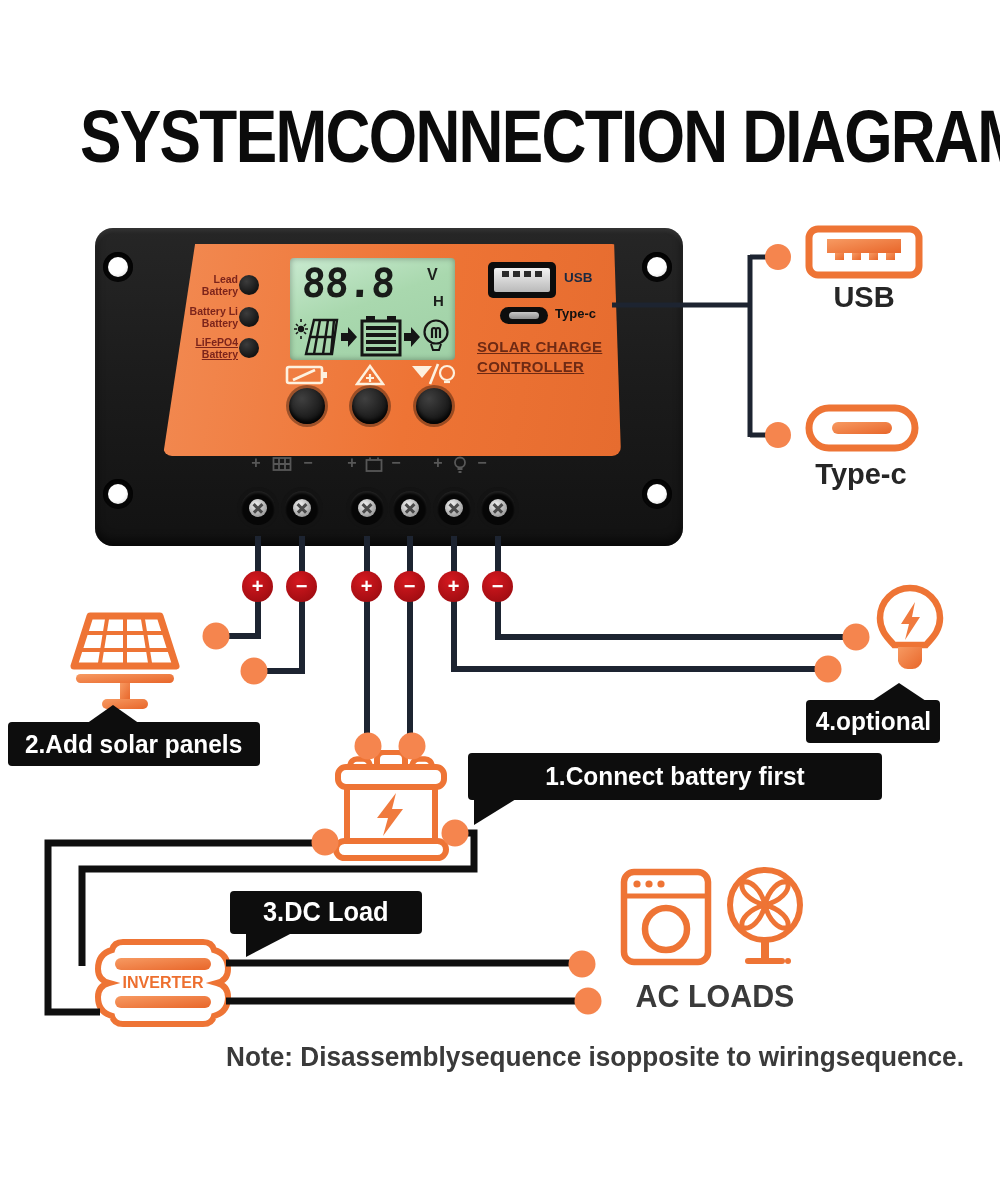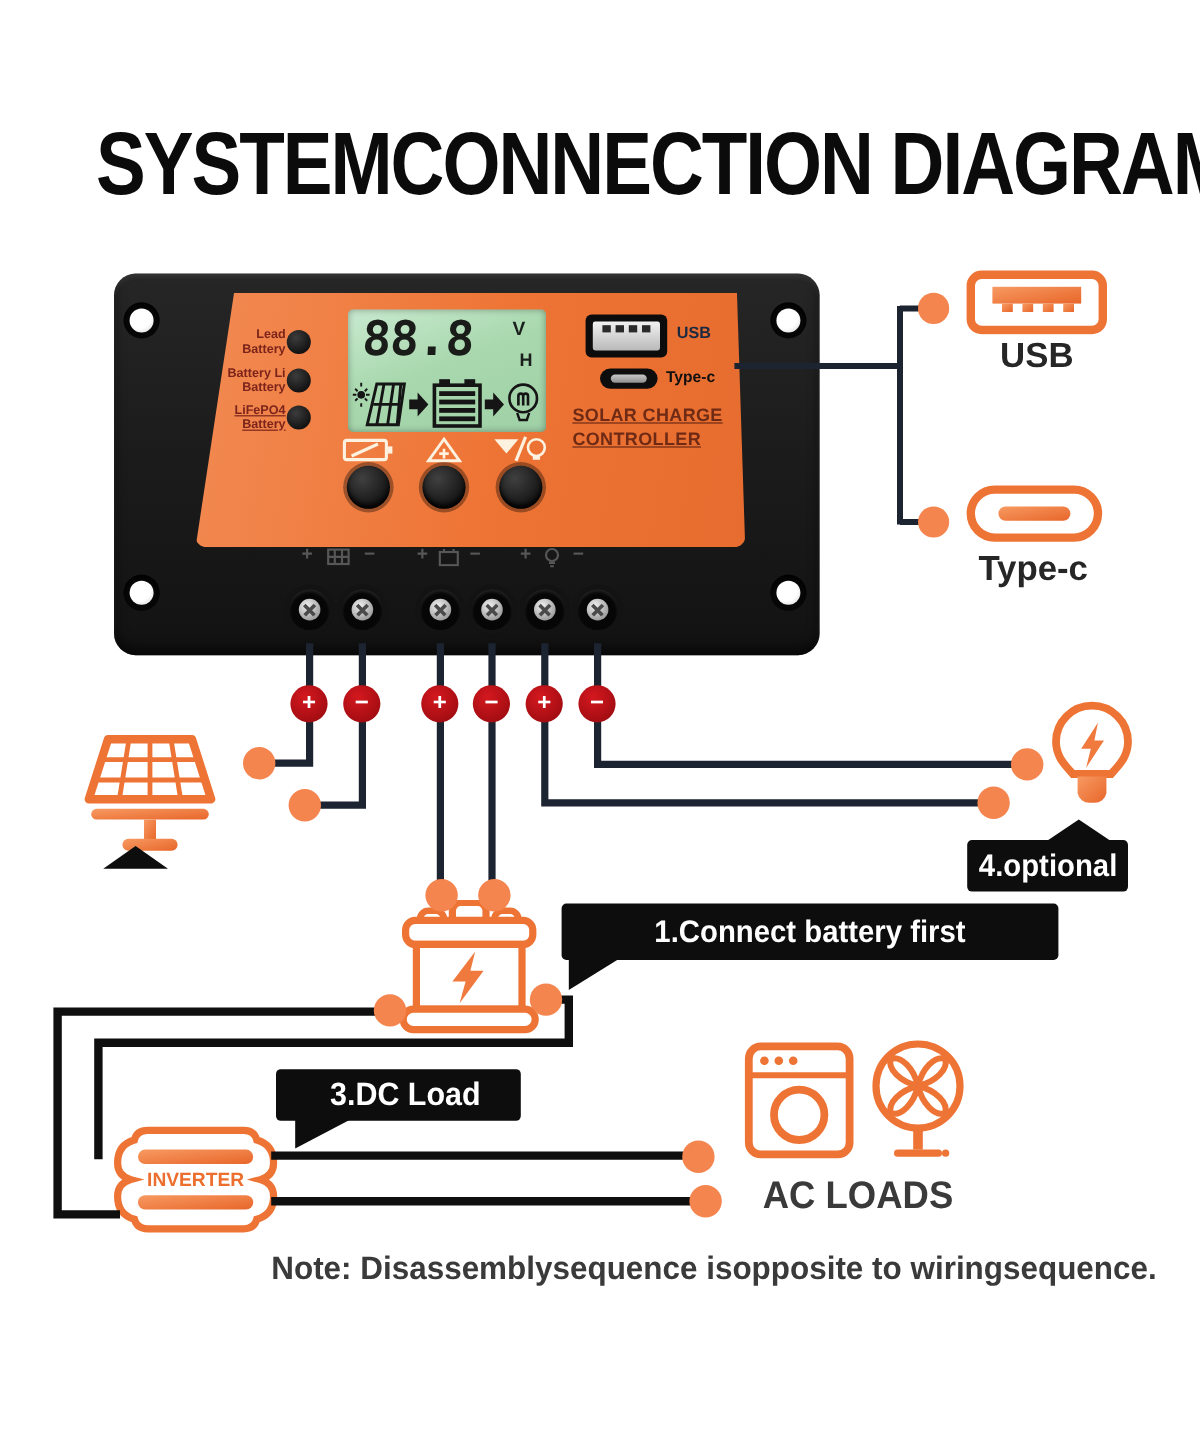--- a/index.html
+++ b/index.html
@@ -353,31 +353,34 @@
       <path d="M45,41 C53,54 53,69 45,73 C37,69 37,54 45,41 Z"></path>
       <path d="M45,41 C32,49 17,49 13,41 C17,33 32,33 45,41 Z"></path>
     </g>
     <rect x="41" y="76" width="8" height="18" fill="#ee7435"></rect>
     <rect x="25" y="94" width="40" height="6" rx="3" fill="#ee7435"></rect>
     <circle cx="68" cy="97" r="3" fill="#ee7435"></circle>
   </svg>
   <div class="abs ac-label">AC LOADS</div>
 
   <div class="abs bump" style="left:86px;top:705px;"></div>
+  <div class="abs banner" style="left:8px;top:722px;width:252px;height:44px;font-size:26px;">
+      <span>2.Add solar panels</span>
+    </div>
 
   <div class="abs banner" style="left:468px;top:753px;width:414px;height:47px;font-size:26px;">
       <span>1.Connect battery first</span>
     </div>
   <div class="abs tail" style="left:474px;top:799px;border-top:26px solid #0d0d0d;border-right:42px solid transparent;"></div>
 
   <div class="abs bump" style="left:872px;top:683px;border-bottom-width:18px;"></div>
   <div class="abs banner" style="left:806px;top:700px;width:134px;height:43px;font-size:26px;text-align:right;">
       <span>4.optional</span>
     </div>
 
-  <div class="abs banner" style="left:230px;top:891px;width:192px;height:43px;font-size:27px;padding-left:12px;">
+  <div class="abs banner" style="left:230px;top:891px;width:192px;height:43px;font-size:27px;">
       <span>3.DC Load</span>
     </div>
   <div class="abs tail" style="left:246px;top:933px;border-top:24px solid #0d0d0d;border-right:46px solid transparent;"></div>
 
   <div class="abs note">Note: Disassemblysequence isopposite to wiringsequence.</div>
 
 </div>
 
 </body></html>

